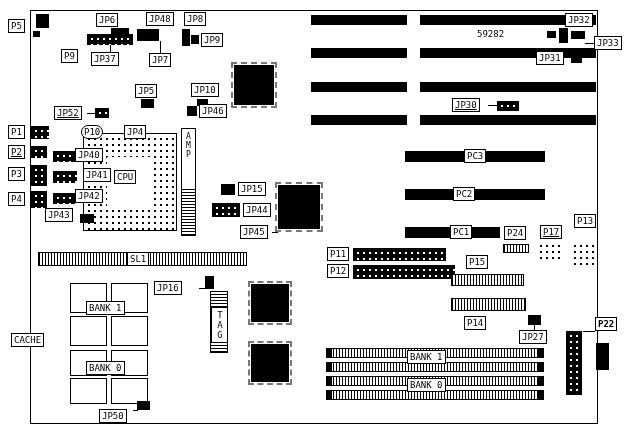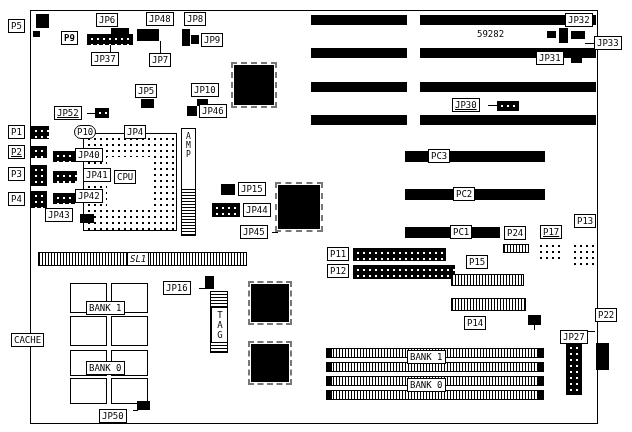--- a/index.html
+++ b/index.html
@@ -85,21 +85,21 @@
 
   <div class="lbl" style="left:96px;top:13px;">JP6</div>
   <div class="blk" style="left:111px;top:28px;width:18px;height:7px;"></div>
 
   <div class="lbl" style="left:146px;top:12px;">JP48</div>
   <div class="blk" style="left:137px;top:29px;width:22px;height:12px;"></div>
 
   <div class="lbl" style="left:184px;top:12px;">JP8</div>
   <div class="blk" style="left:182px;top:29px;width:8px;height:17px;"></div>
 
-  <div class="lbl" style="left:61px;top:31px;font-weight:bold;">P9</div>
+  <div class="lbl" style="left:61px;top:49px;">P9</div>
   <div class="blk dotsW" style="left:87px;top:34px;width:46px;height:11px;"></div>
 
   <div class="lbl" style="left:201px;top:33px;">JP9</div>
   <div class="blk" style="left:191px;top:35px;width:8px;height:9px;"></div>
 
   <div class="lbl" style="left:91px;top:52px;">JP37</div>
   <div class="line" style="left:110px;top:45px;width:1px;height:7px;"></div>
 
   <div class="lbl" style="left:149px;top:53px;">JP7</div>
   <div class="line" style="left:160px;top:41px;width:1px;height:12px;"></div>
@@ -130,21 +130,21 @@
   <div class="blk dotsW" style="left:31px;top:191px;width:16px;height:17px;"></div>
 
   <div class="blk dotsW" style="left:53px;top:151px;width:24px;height:11px;"></div>
   <div class="blk dotsW" style="left:53px;top:171px;width:24px;height:12px;"></div>
   <div class="blk dotsW" style="left:53px;top:193px;width:24px;height:11px;"></div>
   <div class="blk" style="left:80px;top:214px;width:14px;height:9px;"></div>
 
   <div class="socket" style="left:83px;top:133px;width:94px;height:98px;"></div>
   <div class="socket-center" style="left:107px;top:157px;width:46px;height:50px;"></div>
 
-  <div class="lbl" style="left:74px;top:125px;border-radius:7px;">P10</div>
+  <div class="lbl" style="left:81px;top:125px;border-radius:7px;">P10</div>
   <div class="lbl" style="left:124px;top:125px;">JP4</div>
   <div class="lbl" style="left:75px;top:148px;">JP40</div>
   <div class="lbl" style="left:83px;top:168px;">JP41</div>
   <div class="lbl" style="left:114px;top:170px;">CPU</div>
   <div class="lbl" style="left:75px;top:189px;text-align:right;">JP42</div>
   <div class="lbl" style="left:45px;top:208px;">JP43</div>
 
   <div class="amp" style="left:181px;top:128px;width:15px;height:108px;">
     <div class="amp-text">AMP</div>
     <div class="amp-stripes"></div>
@@ -158,21 +158,21 @@
   <div class="lbl" style="left:238px;top:182px;">JP15</div>
   <div class="blk" style="left:221px;top:184px;width:14px;height:11px;"></div>
 
   <div class="lbl" style="left:243px;top:203px;">JP44</div>
   <div class="blk dotsW" style="left:212px;top:203px;width:28px;height:14px;"></div>
 
   <div class="lbl" style="left:240px;top:225px;">JP45</div>
   <div class="line" style="left:272px;top:232px;width:6px;height:1px;"></div>
 
   <div class="blk" style="left:405px;top:151px;width:140px;height:11px;"></div>
-  <div class="lbl" style="left:428px;top:149px;text-align:right;">PC3</div>
+  <div class="lbl" style="left:464px;top:149px;text-align:right;">PC3</div>
 
   <div class="blk" style="left:405px;top:189px;width:140px;height:11px;"></div>
   <div class="lbl" style="left:453px;top:187px;">PC2</div>
 
   <div class="blk" style="left:405px;top:227px;width:95px;height:11px;"></div>
   <div class="lbl" style="left:450px;top:225px;">PC1</div>
 
   <div class="lbl" style="left:452px;top:98px;text-decoration:underline;">JP30</div>
   <div class="line" style="left:488px;top:105px;width:9px;height:1px;"></div>
   <div class="blk dotsW" style="left:497px;top:101px;width:22px;height:10px;"></div>
@@ -204,23 +204,23 @@
   <div class="lbl" style="left:327px;top:264px;">P12</div>
   <div class="blk dotsW" style="left:353px;top:265px;width:102px;height:14px;"></div>
 
   <div class="lbl" style="left:466px;top:255px;">P15</div>
   <div class="hslot" style="left:451px;top:274px;width:73px;height:12px;"></div>
 
   <div class="hslot" style="left:451px;top:298px;width:75px;height:13px;"></div>
   <div class="lbl" style="left:464px;top:316px;">P14</div>
 
   <div class="hslot" style="left:38px;top:252px;width:209px;height:14px;"></div>
-  <div class="lbl" style="left:127px;top:252px;font-style:italic;">SL1</div>
-
-  <div class="lbl" style="left:163px;top:281px;">JP16</div>
+  <div class="lbl" style="left:127px;top:252px;">SL1</div>
+
+  <div class="lbl" style="left:154px;top:281px;">JP16</div>
   <div class="line" style="left:199px;top:288px;width:6px;height:1px;"></div>
   <div class="blk" style="left:205px;top:276px;width:9px;height:13px;"></div>
 
   <div class="lbl" style="left:11px;top:333px;">CACHE</div>
 
   <div class="sram" style="left:70px;top:283px;width:37px;height:30px;"></div>
   <div class="sram" style="left:111px;top:283px;width:37px;height:30px;"></div>
   <div class="sram" style="left:70px;top:316px;width:37px;height:30px;"></div>
   <div class="sram" style="left:111px;top:316px;width:37px;height:30px;"></div>
   <div class="sram" style="left:70px;top:350px;width:37px;height:26px;"></div>
@@ -235,25 +235,25 @@
   <div class="vlbl" style="left:211px;top:307px;">TAG</div>
 
   <div class="simm" style="left:326px;top:348px;width:218px;height:10px;"></div>
   <div class="simm" style="left:326px;top:362px;width:218px;height:10px;"></div>
   <div class="simm" style="left:326px;top:376px;width:218px;height:10px;"></div>
   <div class="simm" style="left:326px;top:390px;width:218px;height:10px;"></div>
 
   <div class="lbl" style="left:407px;top:350px;">BANK 1</div>
   <div class="lbl" style="left:407px;top:378px;">BANK 0</div>
 
-  <div class="lbl" style="left:519px;top:330px;margin-left:41px;">JP27</div>
+  <div class="lbl" style="left:519px;top:330px;">JP27</div>
   <div class="blk" style="left:528px;top:315px;width:13px;height:10px;"></div>
   <div class="line" style="left:534px;top:325px;width:1px;height:5px;"></div>
 
-  <div class="lbl" style="left:595px;top:308px;">P22</div>
+  <div class="lbl" style="left:595px;top:317px;font-weight:bold;">P22</div>
   <div class="line" style="left:583px;top:331px;width:12px;height:1px;"></div>
   <div class="blk dotsW" style="left:566px;top:331px;width:16px;height:64px;"></div>
   <div class="blk" style="left:596px;top:343px;width:13px;height:27px;"></div>
 
   <div class="lbl" style="left:99px;top:409px;">JP50</div>
   <div class="line" style="left:133px;top:410px;width:5px;height:1px;"></div>
   <div class="blk" style="left:137px;top:401px;width:13px;height:9px;"></div>
 
 </div>
 

